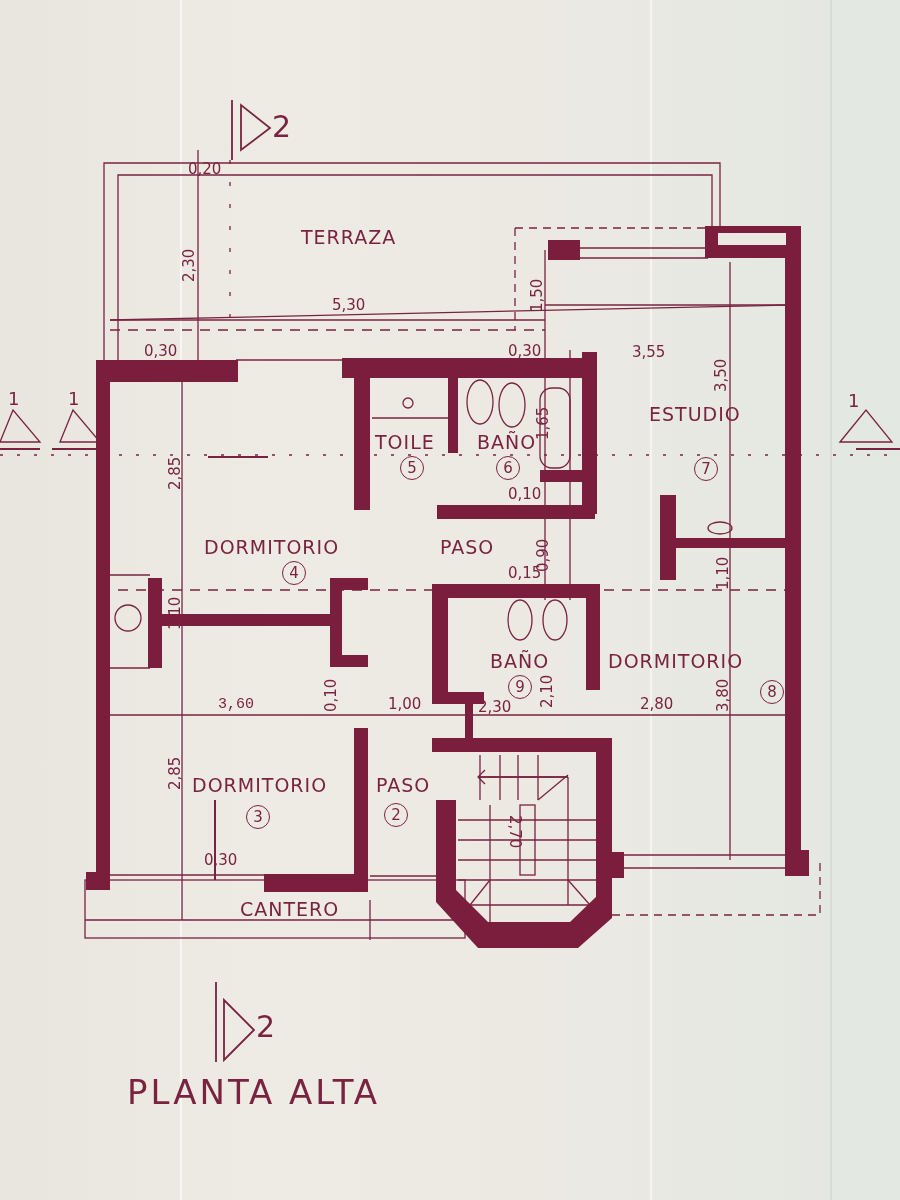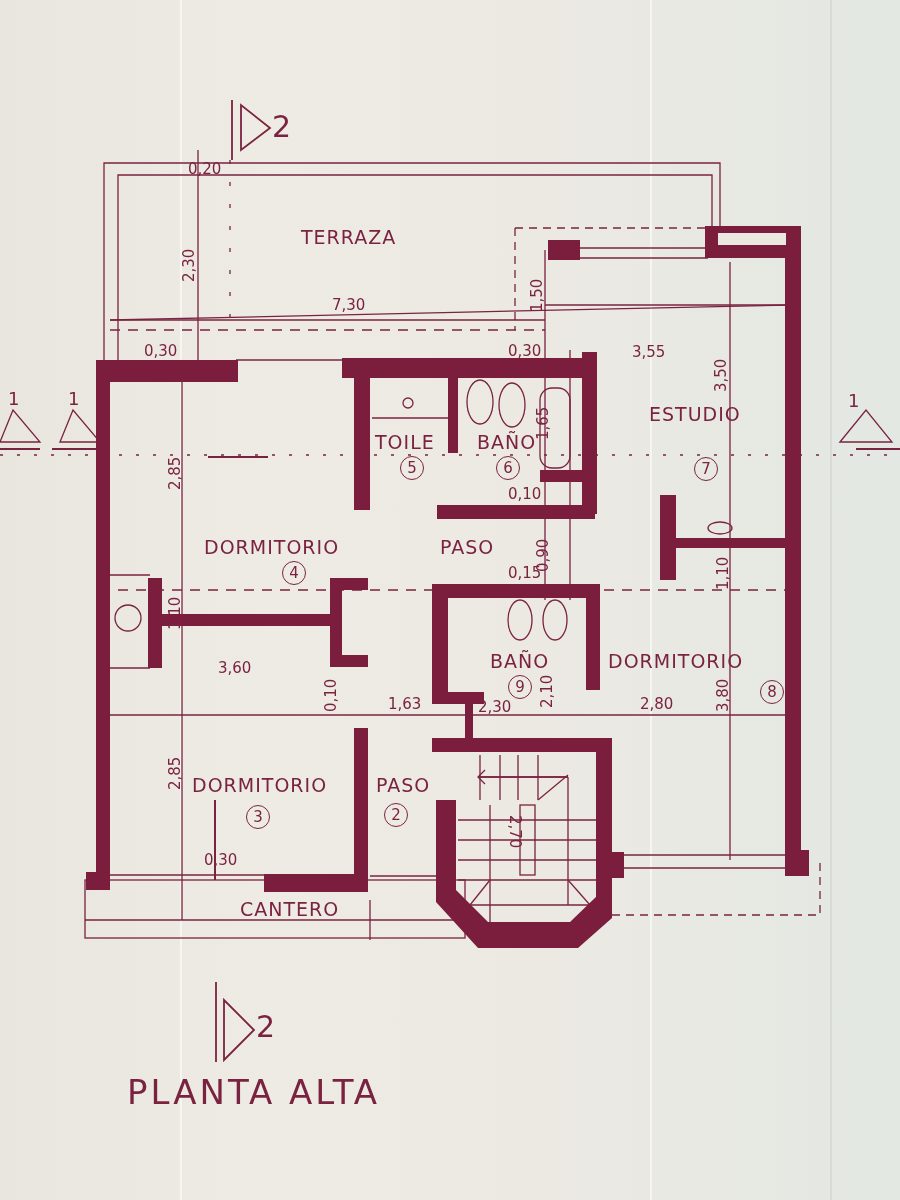--- a/index.html
+++ b/index.html
@@ -168,28 +168,28 @@
 <span class="num" style="left:694px;top:457px;">7</span>
 <span class="lbl room" style="left:608px;top:652px;">DORMITORIO</span>
 <span class="num" style="left:760px;top:680px;">8</span>
 <span class="lbl room" style="left:490px;top:652px;">BAÑO</span>
 <span class="num" style="left:508px;top:675px;">9</span>
 <span class="lbl room" style="left:440px;top:538px;">PASO</span>
 <span class="lbl room" style="left:240px;top:900px;">CANTERO</span>
 
 <span class="lbl dim" style="left:140px;top:162px;margin-left:48px;">0,20</span>
 <span class="lbl dim vert" style="left:182px;top:282px;">2,30</span>
-<span class="lbl dim" style="left:332px;top:298px;">7,30</span>
+<span class="lbl dim" style="left:332px;top:298px;">5,30</span>
 <span class="lbl dim" style="left:144px;top:344px;">0,30</span>
 <span class="lbl dim" style="left:508px;top:344px;">0,30</span>
 <span class="lbl dim vert" style="left:168px;top:490px;">2,85</span>
 <span class="lbl dim vert" style="left:168px;top:630px;">1,10</span>
-<span class="lbl dim" style="left:218px;top:661px;">3,60</span>
+<span class="lbl dim" style="left:218px;top:697px;font-family:Liberation Mono, monospace;">3,60</span>
 <span class="lbl dim vert" style="left:324px;top:712px;">0,10</span>
-<span class="lbl dim" style="left:388px;top:697px;">1,63</span>
+<span class="lbl dim" style="left:388px;top:697px;">1,00</span>
 <span class="lbl dim vert" style="left:168px;top:790px;">2,85</span>
 <span class="lbl dim" style="left:204px;top:853px;">0,30</span>
 <span class="lbl dim vert" style="left:530px;top:312px;">1,50</span>
 <span class="lbl dim" style="left:632px;top:297px;margin-top:48px;">3,55</span>
 <span class="lbl dim vert" style="left:714px;top:392px;">3,50</span>
 <span class="lbl dim vert" style="left:536px;top:440px;">1,65</span>
 <span class="lbl dim" style="left:508px;top:487px;">0,10</span>
 <span class="lbl dim vert" style="left:536px;top:572px;">0,90</span>
 <span class="lbl dim" style="left:508px;top:566px;">0,15</span>
 <span class="lbl dim vert" style="left:716px;top:590px;">1,10</span>

